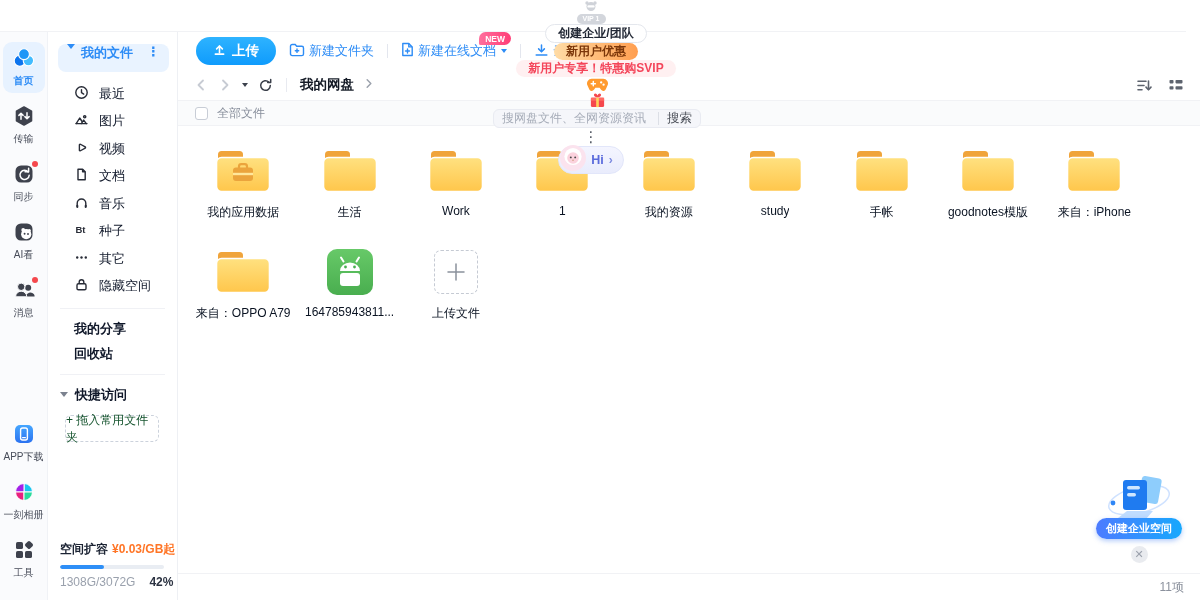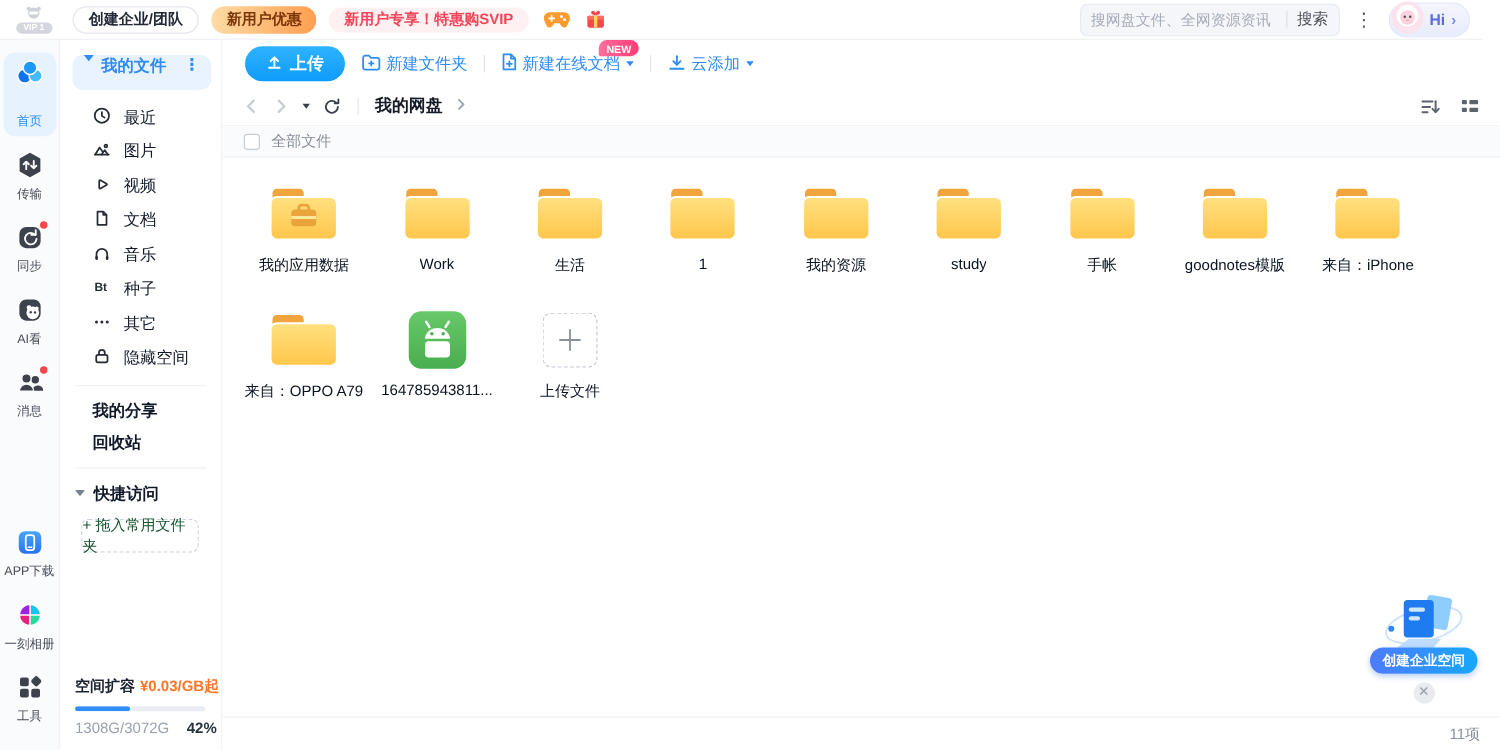--- a/index.html
+++ b/index.html
@@ -3,21 +3,21 @@
 <meta charset="utf-8">
 <style>
   * { box-sizing: border-box; margin: 0; padding: 0; }
   html,body { width:1200px; height:600px; }
   body {
     font-family: "Liberation Sans","DejaVu Sans",sans-serif;
     background:#fff; position:relative; overflow:hidden; font-size:12px; color:#10182a;
   }
   
   .header { position:absolute; top:0; left:0; right:14px; height:32px; background:#fff;
-    border-bottom:1px solid #f1f2f5; display:flex; align-items:center; padding:0 10px 0 6px; z-index:9; }
+    border-bottom:1px solid #f1f2f5; display:flex; align-items:center; padding:0 10px 0 6px; z-index:9;flex-direction:column; }
   .vip-badge { width:42px; display:flex; flex-direction:column; align-items:center; cursor:pointer; }
   .vip-pill { background:#d3d6dc; color:#fff; font-size:7px; font-weight:700; border-radius:6px; padding:1px 6px; line-height:1.1; }
   .pill { height:22px; border-radius:12px; display:flex; align-items:center; padding:0 12px;
     font-size:12px; border:0; cursor:pointer; margin-left:10px; white-space:nowrap; }
   .pill-white { background:#fff; border:1px solid #e4e7ed; color:#232936; font-weight:600; }
   .pill-orange { background:linear-gradient(90deg,#ffdca6,#ff9e4f); color:#7b3609; font-weight:700; }
   .pill-pink { background:#fff0f1; color:#f4455a; font-weight:600; height:20px; border-radius:11px; }
   .hicon { margin-left:12px; display:flex; align-items:center; cursor:pointer; }
   .spacer { flex:1; }
   .search { width:208px; height:26px; background:#f5f6fa; border:1px solid #e9ebf2; border-radius:6px;
@@ -32,21 +32,21 @@
     border:1px solid #e2e6fa; display:flex; align-items:center; gap:5px; padding:0 10px 0 1px; cursor:pointer; }
   .hi-text { color:#5a6bdc; font-size:12.5px; font-weight:700; }
   .hi-chev { color:#7d8be0; font-size:12px; font-weight:700; }
   
   .rail { position:absolute; top:32px; left:0; bottom:0; width:48px; background:#fafbfd;
     border-right:1px solid #f0f2f6; display:flex; flex-direction:column; align-items:center; padding:10px 0 8px; }
   .rail-item { width:42px; padding:5px 0 5px; display:flex; flex-direction:column; align-items:center; gap:2px;
     border-radius:9px; margin-bottom:7px; position:relative; cursor:pointer; }
   .rail-item.active { background:#e7f2ff; }
   .rail-label { font-size:10px; color:#474c59; }
-  .rail-item.active .rail-label { color:#2d8cf6; font-weight:400;margin-top:16px; }
+  .rail-item.active .rail-label { color:#2d8cf6; font-weight:700; }
   .badge-dot { position:absolute; top:3px; right:7px; width:6px; height:6px; border-radius:50%; background:#f5484d; }
   .rail-bottom { margin-top:auto; display:flex; flex-direction:column; align-items:center; }
   
   .sidebar { position:absolute; top:32px; left:48px; bottom:0; width:130px; background:#fff;
     border-right:1px solid #eef0f4; padding-top:12px; }
   .side-head { margin:0 8px 8px 10px; height:28px; background:#e9f3ff; border-radius:8px;
     display:flex; align-items:flex-start; padding:0 9px; color:#2d8cf6; font-weight:700; font-size:13px; gap:6px; cursor:pointer; }
   .caret { width:0; height:0; border-left:4px solid transparent; border-right:4px solid transparent; border-top:5px solid #2d8cf6; }
   .caret.gray { border-top-color:#7b828f; }
   .kebab { margin-left:auto; color:#2d8cf6; font-size:13px; cursor:pointer; }
@@ -445,37 +445,37 @@
             <defs>
               <linearGradient id="fg" x1="0" y1="0" x2="0" y2="1">
                 <stop offset="0" stop-color="#FFE180"></stop>
                 <stop offset="1" stop-color="#FFC64B"></stop>
               </linearGradient>
             </defs>
             <rect x="4" y="3" width="25" height="16" rx="3.5" fill="#F0A43B"></rect>
             <rect x="2.5" y="9.5" width="53" height="34" rx="5" fill="url(#fg)" stroke="#ffffff" stroke-width="1.6"></rect>
           </svg>
         </div>
+    <div class="fname">生活</div>
+  </div>
+
+  <div class="fitem">
+    <div class="ficon">
+          <svg width="58" height="46" viewBox="0 0 58 46">
+            <defs>
+              <linearGradient id="fg" x1="0" y1="0" x2="0" y2="1">
+                <stop offset="0" stop-color="#FFE180"></stop>
+                <stop offset="1" stop-color="#FFC64B"></stop>
+              </linearGradient>
+            </defs>
+            <rect x="4" y="3" width="25" height="16" rx="3.5" fill="#F0A43B"></rect>
+            <rect x="2.5" y="9.5" width="53" height="34" rx="5" fill="url(#fg)" stroke="#ffffff" stroke-width="1.6"></rect>
+          </svg>
+        </div>
     <div class="fname">Work</div>
-  </div>
-
-  <div class="fitem">
-    <div class="ficon">
-          <svg width="58" height="46" viewBox="0 0 58 46">
-            <defs>
-              <linearGradient id="fg" x1="0" y1="0" x2="0" y2="1">
-                <stop offset="0" stop-color="#FFE180"></stop>
-                <stop offset="1" stop-color="#FFC64B"></stop>
-              </linearGradient>
-            </defs>
-            <rect x="4" y="3" width="25" height="16" rx="3.5" fill="#F0A43B"></rect>
-            <rect x="2.5" y="9.5" width="53" height="34" rx="5" fill="url(#fg)" stroke="#ffffff" stroke-width="1.6"></rect>
-          </svg>
-        </div>
-    <div class="fname">生活</div>
   </div>
 
   <div class="fitem">
     <div class="ficon">
           <svg width="58" height="46" viewBox="0 0 58 46">
             <defs>
               <linearGradient id="fg" x1="0" y1="0" x2="0" y2="1">
                 <stop offset="0" stop-color="#FFE180"></stop>
                 <stop offset="1" stop-color="#FFC64B"></stop>
               </linearGradient>

